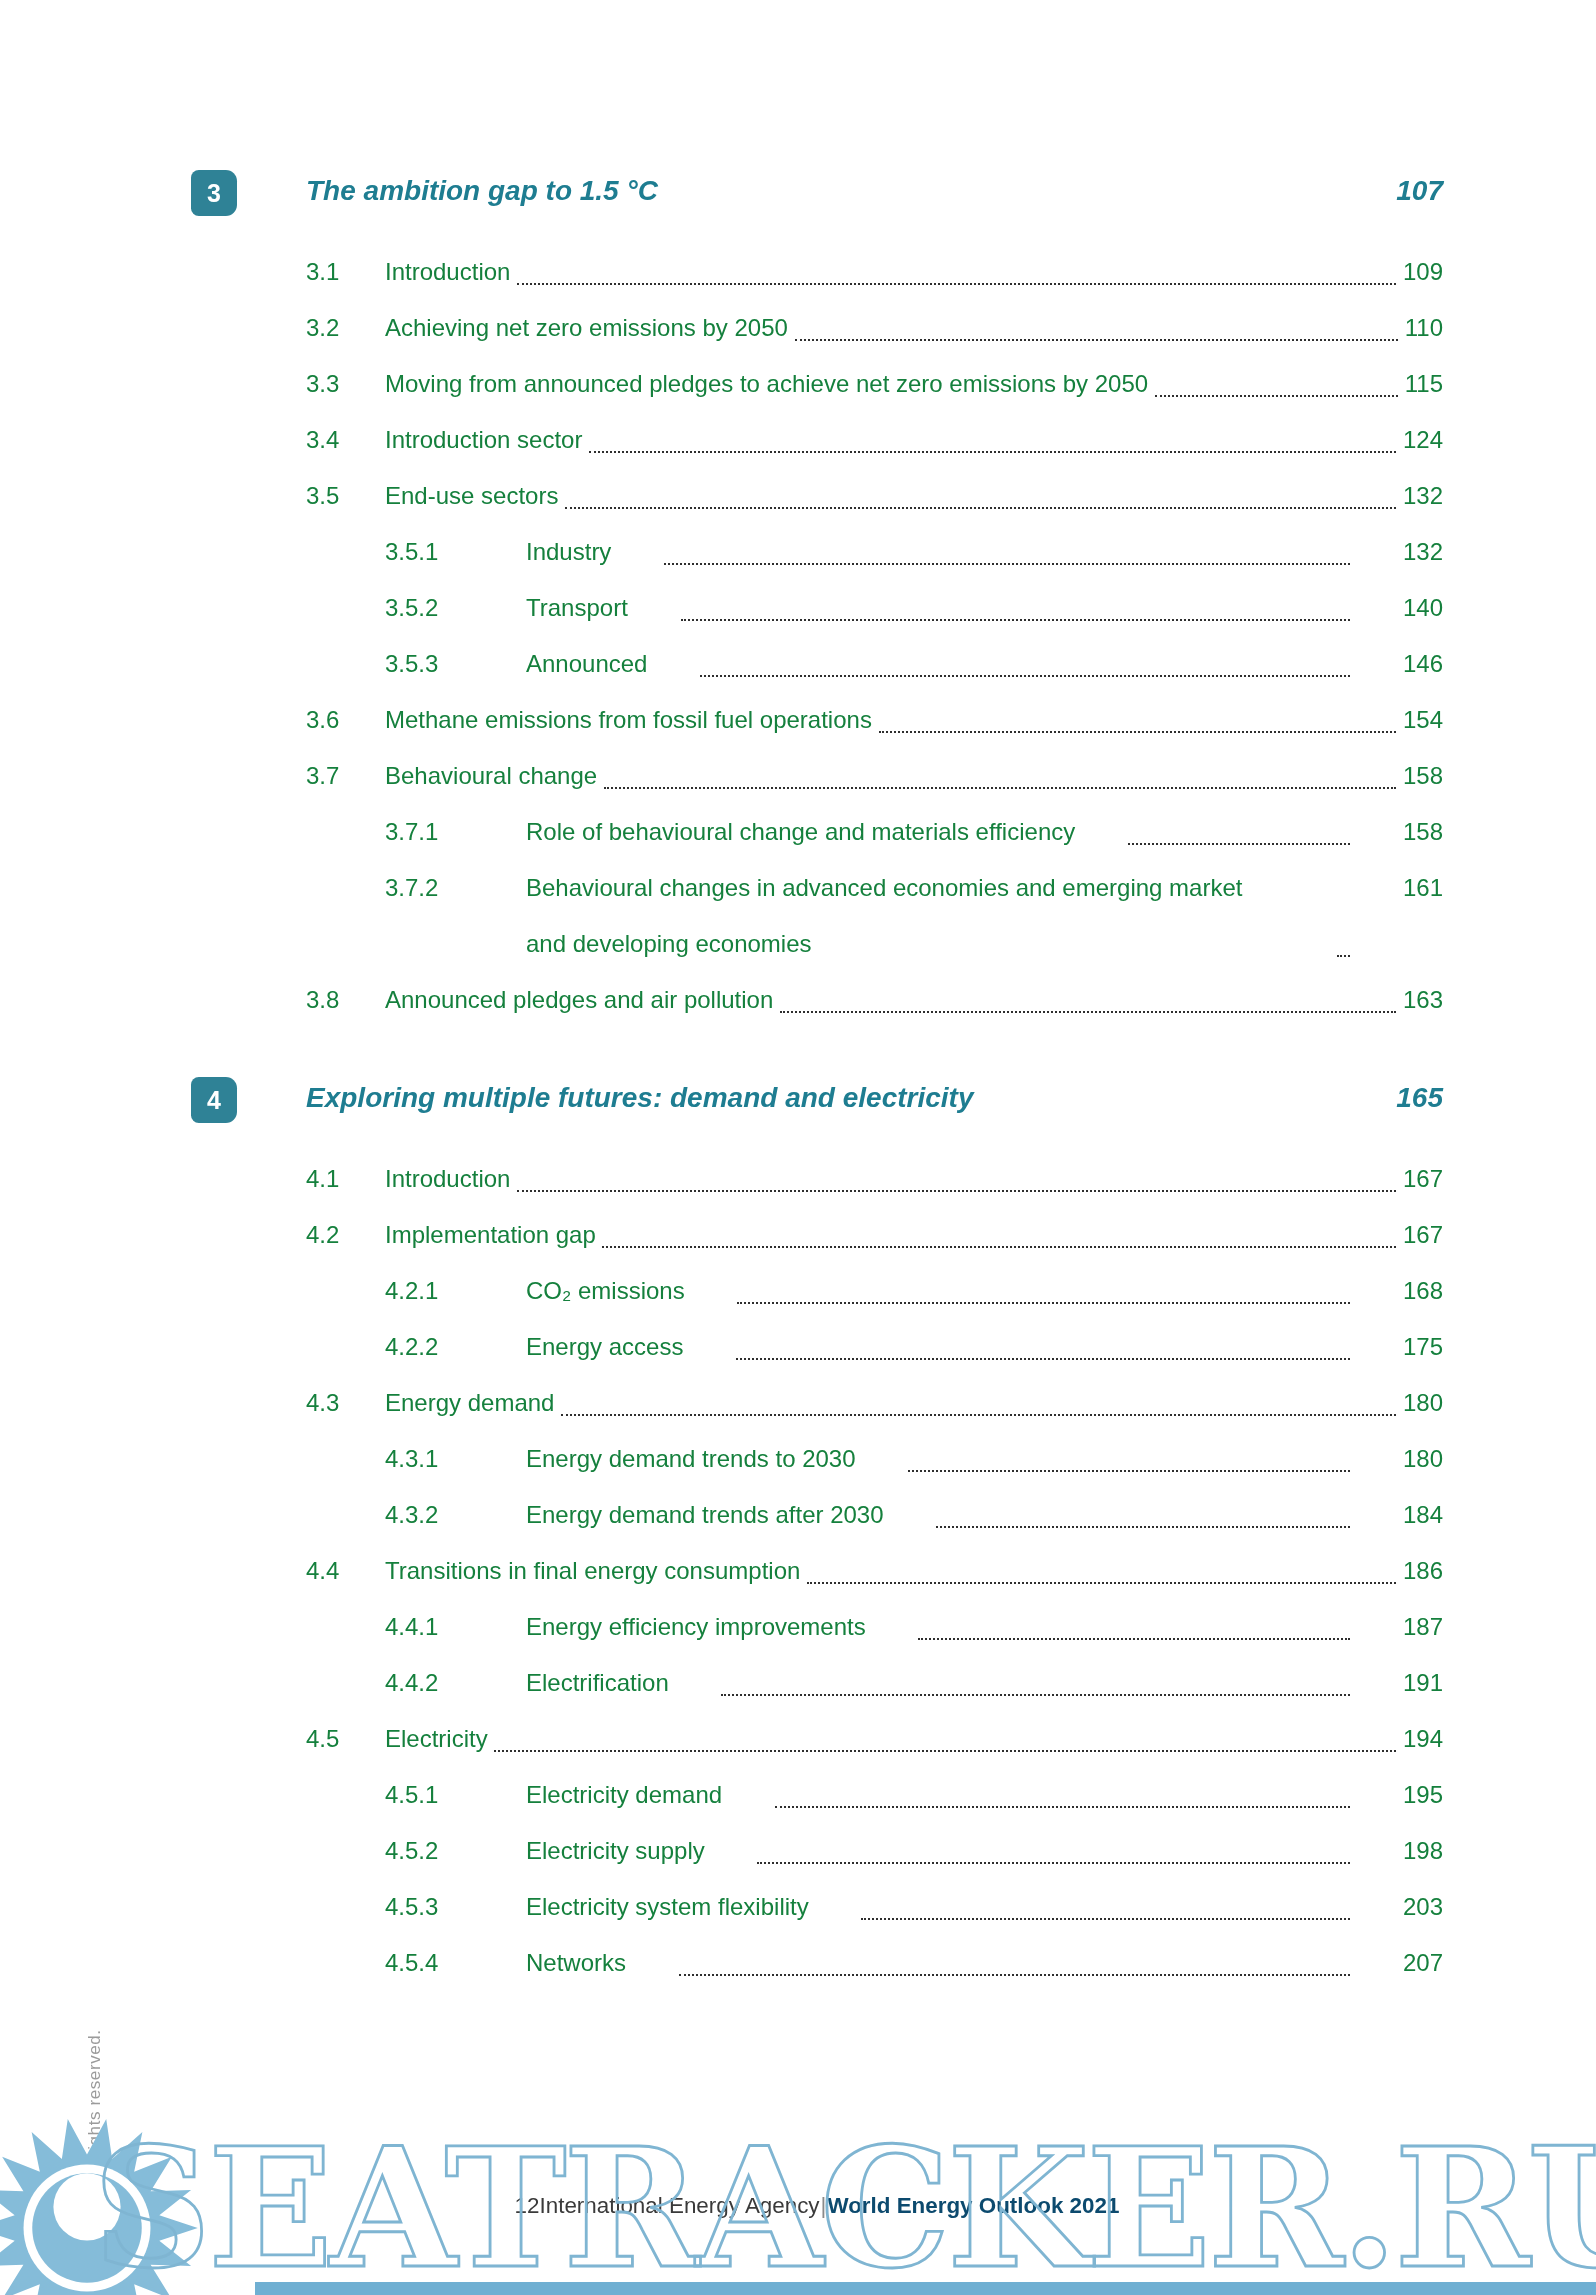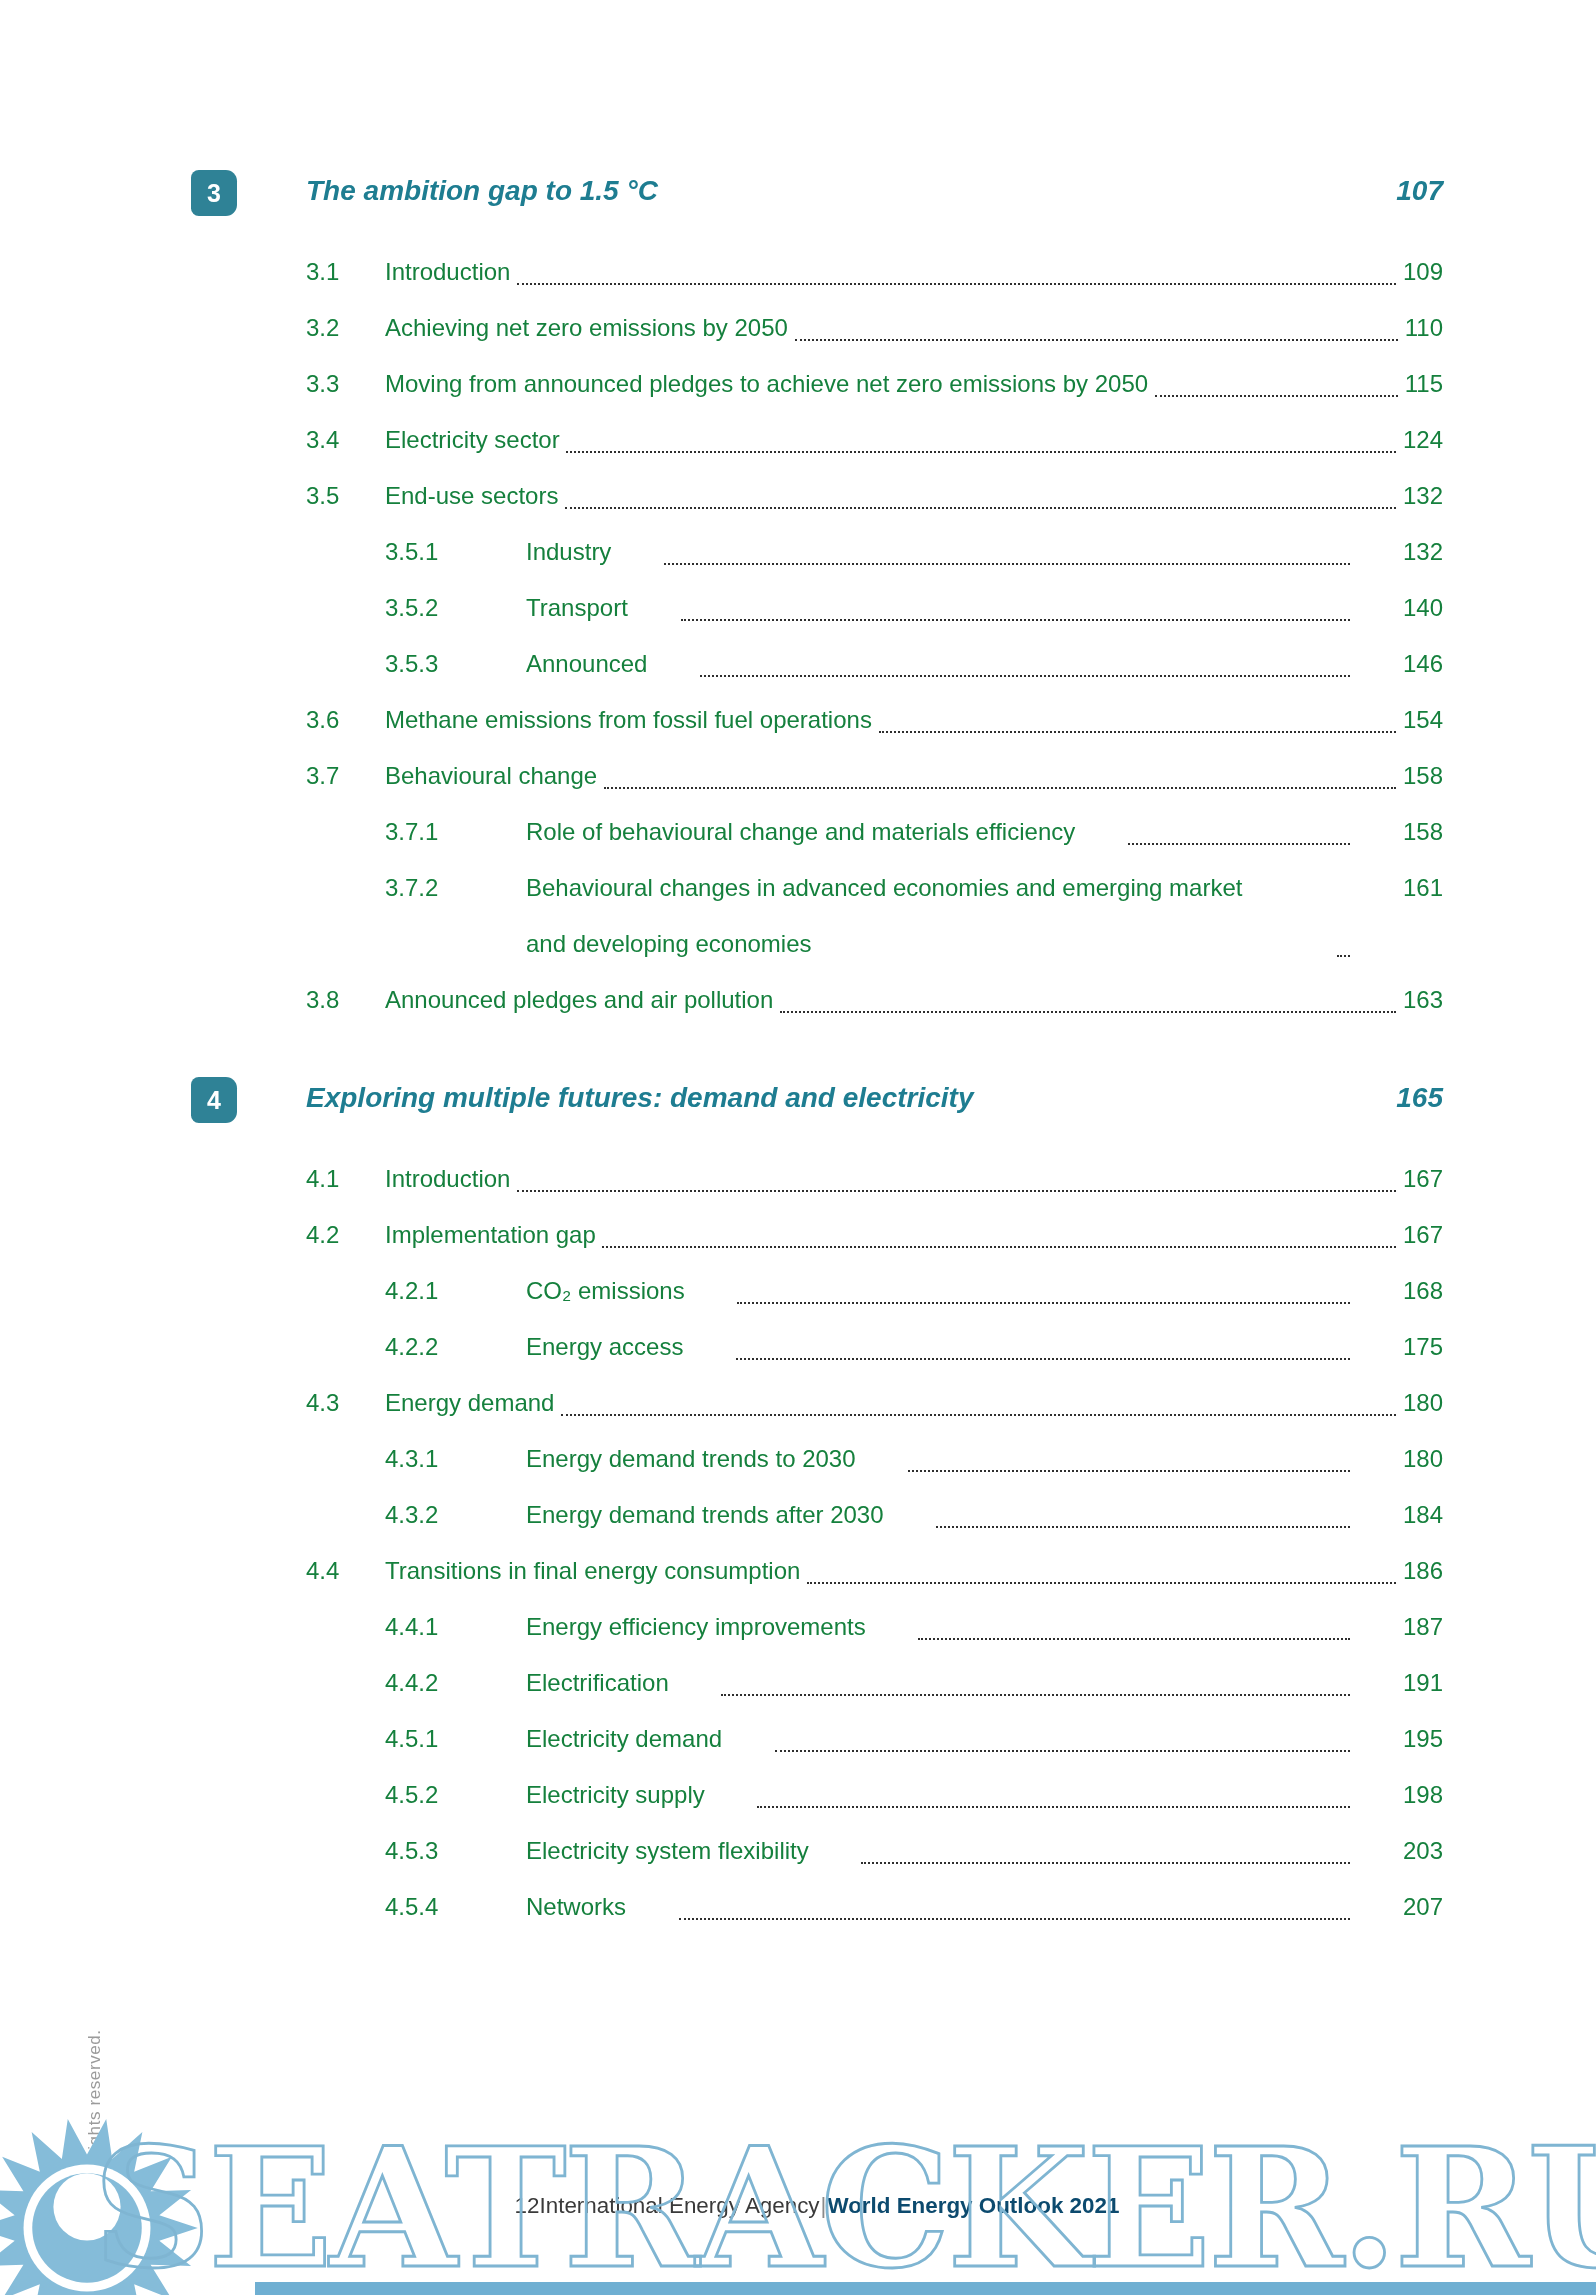--- a/index.html
+++ b/index.html
@@ -172,21 +172,21 @@
 
   <div class="entry">
     <span class="e-num">3.3</span>
     <span class="e-label">Moving from announced pledges to achieve net zero emissions by 2050</span>
     <span class="leader"></span>
     <span class="e-page">115</span>
   </div>
 
   <div class="entry">
     <span class="e-num">3.4</span>
-    <span class="e-label">Electricity sector</span>
+    <span class="e-label">Introduction sector</span>
     <span class="leader"></span>
     <span class="e-page">124</span>
   </div>
 
   <div class="entry">
     <span class="e-num">3.5</span>
     <span class="e-label">End-use sectors</span>
     <span class="leader"></span>
     <span class="e-page">132</span>
   </div>
@@ -320,20 +320,26 @@
     <span class="e-page">187</span>
   </div>
 
   <div class="entry l2">
     <span class="e-num">4.4.2</span>
     <span class="e-label">Electrification</span>
     <span class="leader"></span>
     <span class="e-page">191</span>
   </div>
 
+  <div class="entry">
+    <span class="e-num">4.5</span>
+    <span class="e-label">Electricity</span>
+    <span class="leader"></span>
+    <span class="e-page">194</span>
+  </div>
 
   <div class="entry l2">
     <span class="e-num">4.5.1</span>
     <span class="e-label">Electricity demand</span>
     <span class="leader"></span>
     <span class="e-page">195</span>
   </div>
 
   <div class="entry l2">
     <span class="e-num">4.5.2</span>

